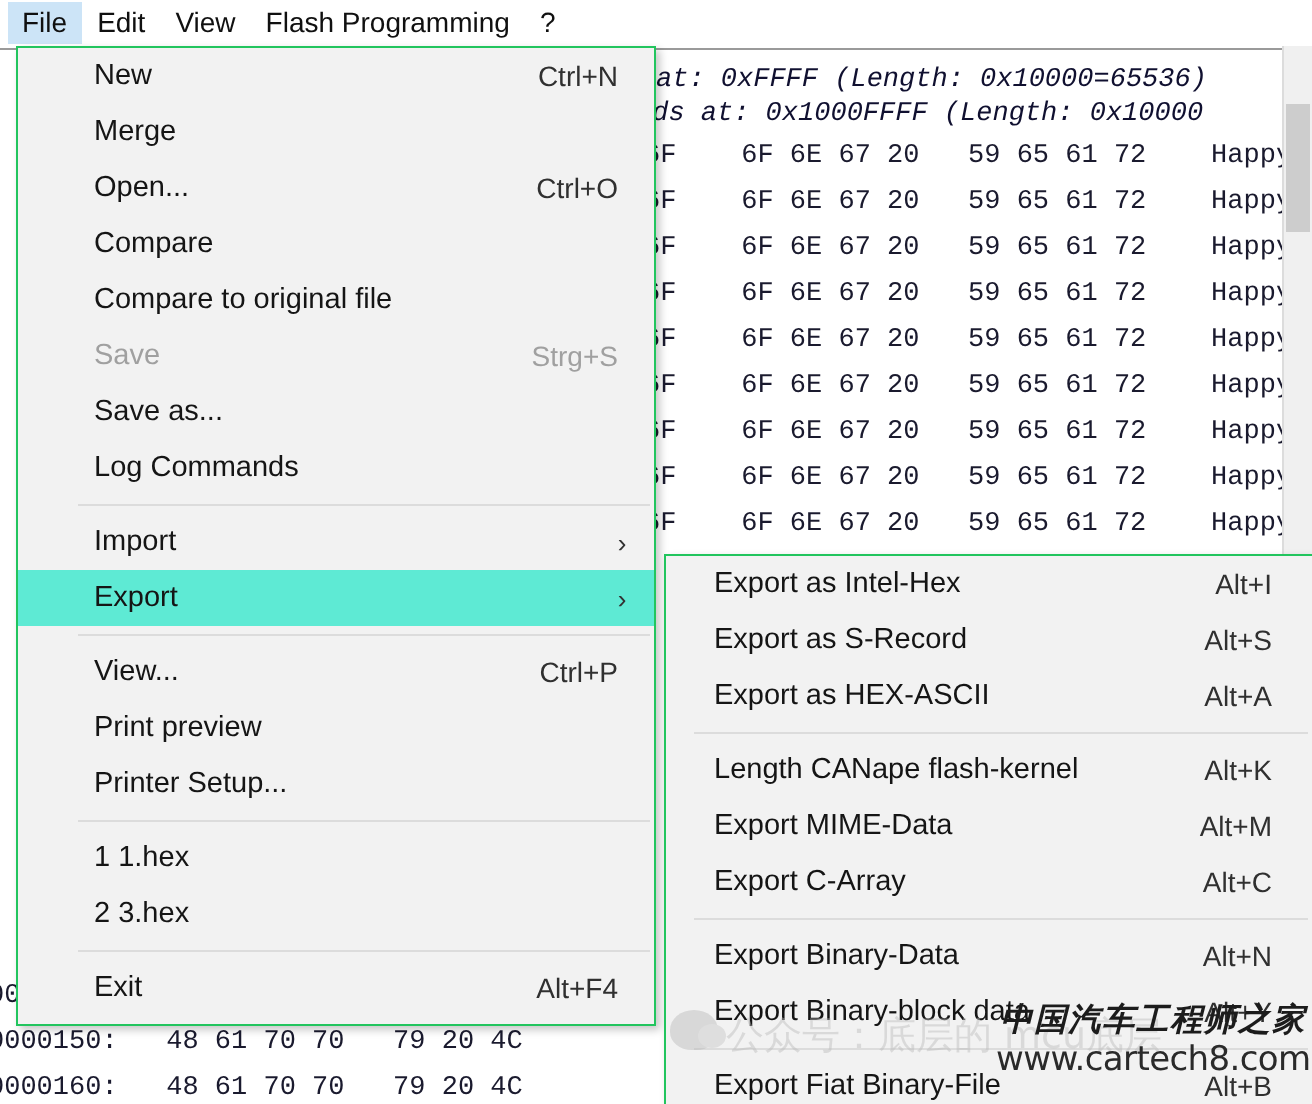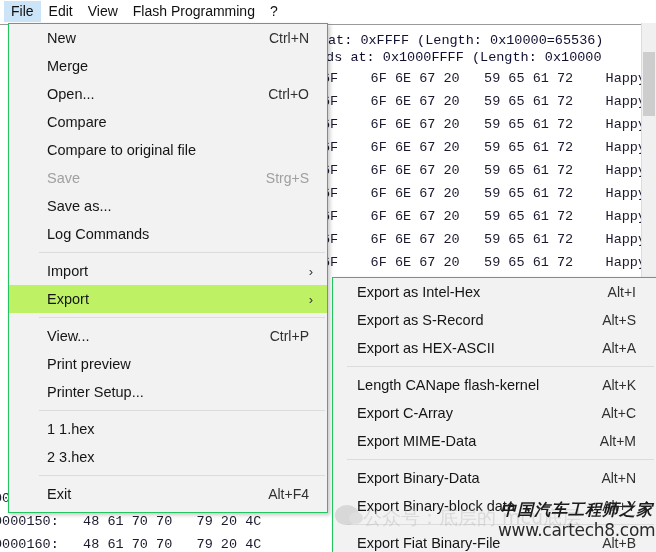--- a/index.html
+++ b/index.html
@@ -53,21 +53,21 @@
   .hexline {
     position: absolute;
     left: -8px;
     font-family: "Liberation Mono", "DejaVu Sans Mono", monospace;
     font-size: 13.5px;
     line-height: 14px;
     color: #1a1a2e;
     white-space: pre;
     letter-spacing: 0px;
   }
-  .hexline.head { color: #101030; }
+  .hexline.head { color: #101030; font-style: italic; }
 
   
   #menubar {
     position: absolute;
     left: 0; top: 0;
     width: 656px;
     height: 23px;
     background: #ffffff;
     display: flex;
     align-items: center;
@@ -129,21 +129,21 @@
   .menu-row.disabled .accel { color: #a0a0a0; }
   .menu-row .accel {
     font-size: 14px;
     color: #303030;
     margin-left: 16px;
     text-align: right;
   }
   #file-menu .menu-row .accel { min-width: 66px; padding-right: 8px;}
   #export-menu .menu-row .accel { min-width: 48px; padding-right: 10px;}
   .menu-row.highlight {
-    background: #bef264;
+    background: #5eead4;
   }
   .menu-row .submenu-arrow {
     font-size: 13px;
     color: #333;
     margin-left: 10px;
     width: 12px;
     text-align: center;
   }
   .menu-sep {
     height: 1px;
@@ -343,26 +343,26 @@
     <span class="accel">Alt+A</span>
   </div>
 
   <div class="menu-sep"></div>
 
   <div class="menu-row">
     <span class="label">Length CANape flash-kernel</span>
     <span class="accel">Alt+K</span>
   </div>
   <div class="menu-row">
+    <span class="label">Export MIME-Data</span>
+    <span class="accel">Alt+M</span>
+  </div>
+  <div class="menu-row">
     <span class="label">Export C-Array</span>
     <span class="accel">Alt+C</span>
-  </div>
-  <div class="menu-row">
-    <span class="label">Export MIME-Data</span>
-    <span class="accel">Alt+M</span>
   </div>
 
   <div class="menu-sep"></div>
 
   <div class="menu-row">
     <span class="label">Export Binary-Data</span>
     <span class="accel">Alt+N</span>
   </div>
   <div class="menu-row">
     <span class="label">Export Binary-block data</span>

